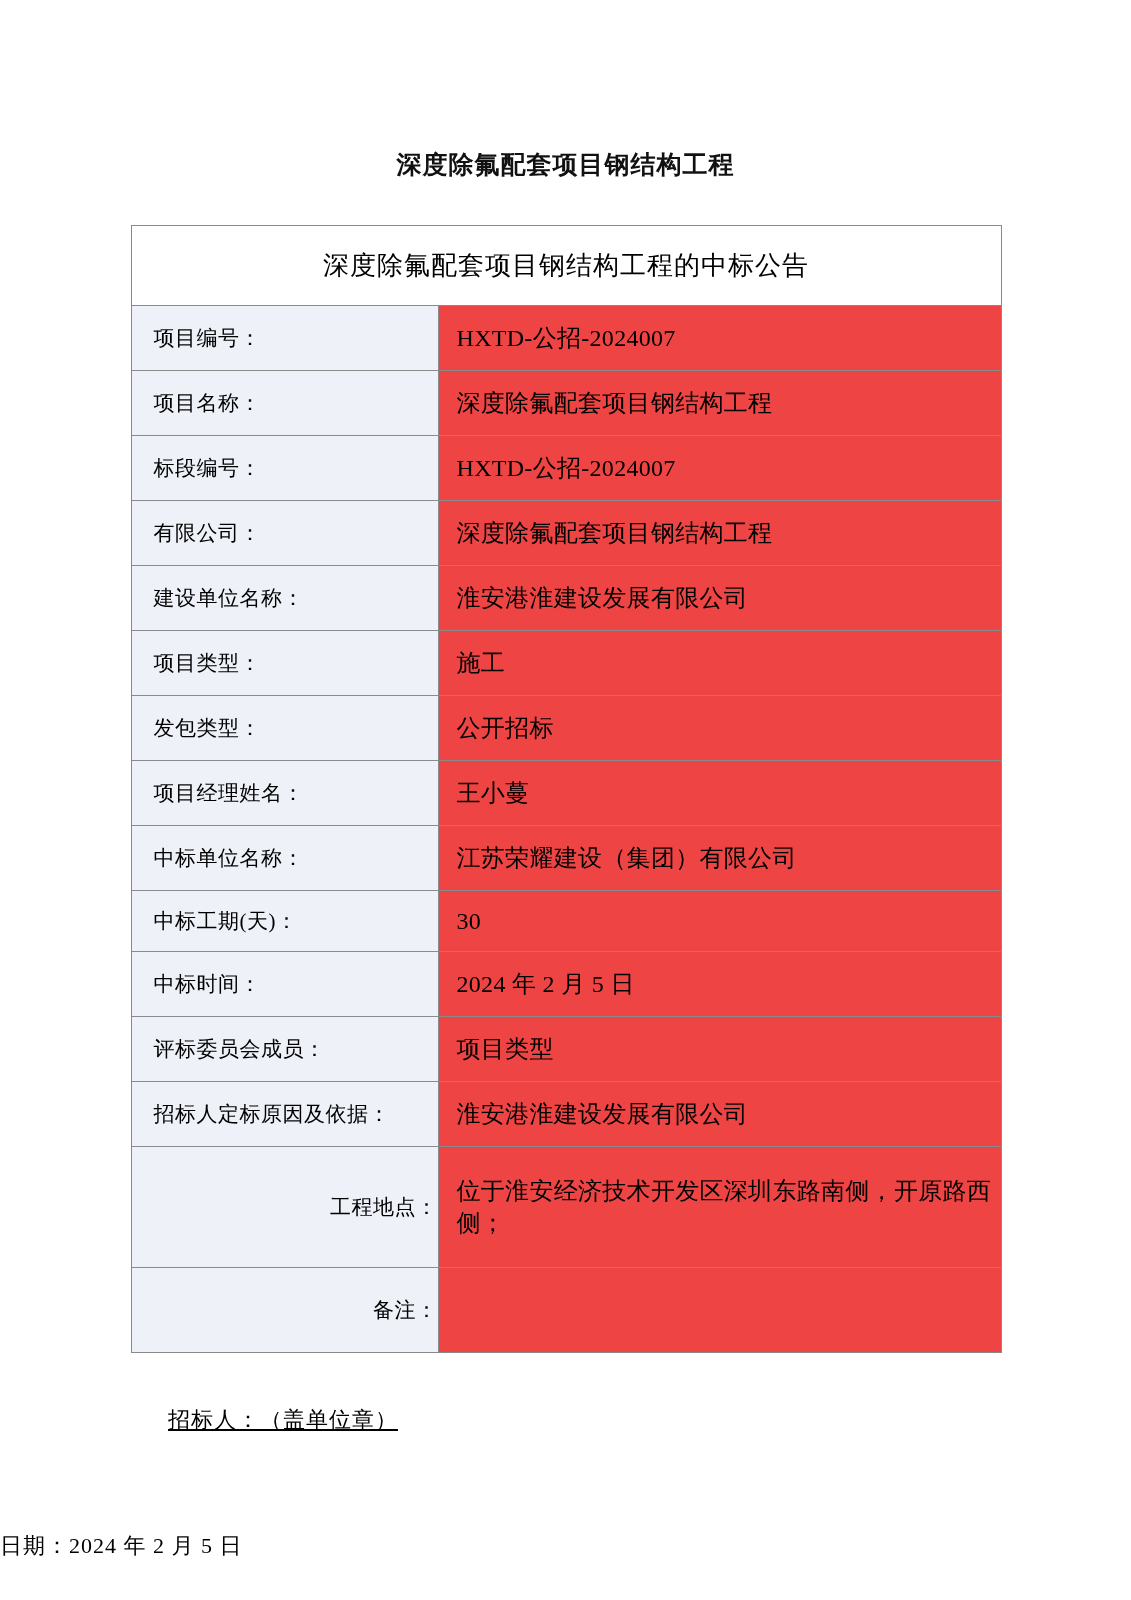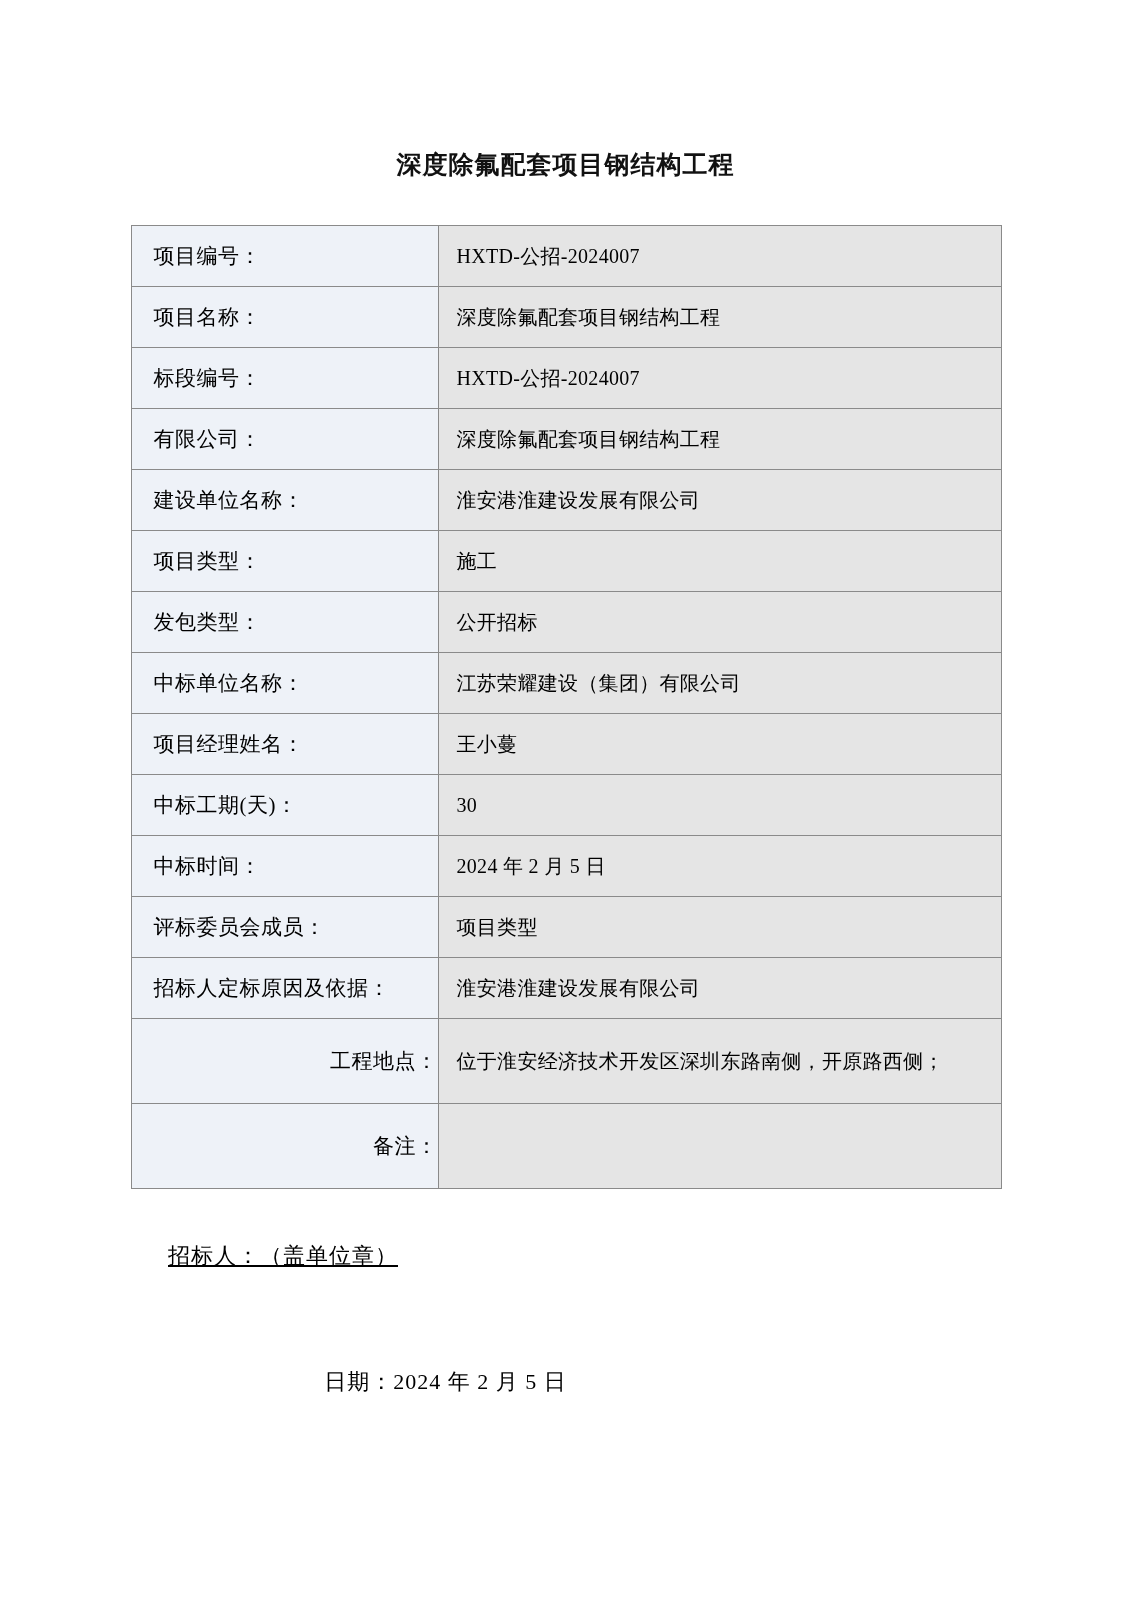--- a/index.html
+++ b/index.html
@@ -53,61 +53,64 @@
     background: #ffffff;
   }
   .label-cell {
     width: 307px;
     background: #eef2f8;
     font-size: 21px;
     padding: 16px 0 16px 22px !important;
     letter-spacing: 0.5px;
   }
   .value-cell {
-    font-size: 20px;
+    font-size: 24px;
     padding: 16px 0 16px 18px !important;
     letter-spacing: 0.3px;
-    background: #e5e5e5;
+    background: #ef4444;
   }
   .tall-cell {
     padding-top: 28px !important;
     padding-bottom: 28px !important;
   }
   .tall-label {
     padding-top: 28px !important;
     padding-bottom: 28px !important;
     text-align: right;
   }
   .signature {
     margin: 52px 0 0 168px;
     font-size: 22px;
     letter-spacing: 1px;
     text-decoration: underline;
   }
   .date-line {
     margin: 96px 240px 0 0;
-    text-align: center;
+    text-align: left;
     font-size: 22px;
     letter-spacing: 1px;
   }
 </style>
 </head>
 <body>
 
 <div class="page">
 
   <div class="doc-title">深度除氟配套项目钢结构工程</div>
 
   <div class="table-wrap">
     <table class="announce">
       <colgroup>
         <col style="width:307px">
         <col style="width:563px">
       </colgroup>
       <tbody>
+        <tr>
+          <td class="hdr-cell" colspan="2">深度除氟配套项目钢结构工程的中标公告</td>
+        </tr>
         <tr>
           <td class="label-cell">项目编号：</td>
           <td class="value-cell">HXTD-公招-2024007</td>
         </tr>
         <tr>
           <td class="label-cell">项目名称：</td>
           <td class="value-cell">深度除氟配套项目钢结构工程</td>
         </tr>
         <tr>
           <td class="label-cell">标段编号：</td>
@@ -123,26 +126,26 @@
         </tr>
         <tr>
           <td class="label-cell">项目类型：</td>
           <td class="value-cell">施工</td>
         </tr>
         <tr>
           <td class="label-cell">发包类型：</td>
           <td class="value-cell">公开招标</td>
         </tr>
         <tr>
+          <td class="label-cell">项目经理姓名：</td>
+          <td class="value-cell">王小蔓</td>
+        </tr>
+        <tr>
           <td class="label-cell">中标单位名称：</td>
           <td class="value-cell">江苏荣耀建设（集团）有限公司</td>
-        </tr>
-        <tr>
-          <td class="label-cell">项目经理姓名：</td>
-          <td class="value-cell">王小蔓</td>
         </tr>
         <tr>
           <td class="label-cell">中标工期(天)：</td>
           <td class="value-cell">30</td>
         </tr>
         <tr>
           <td class="label-cell">中标时间：</td>
           <td class="value-cell">2024 年 2 月 5 日</td>
         </tr>
         <tr>

